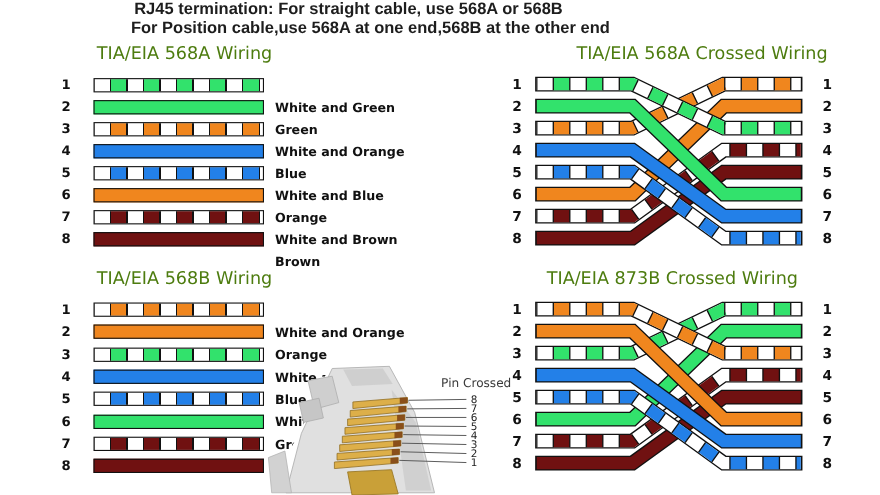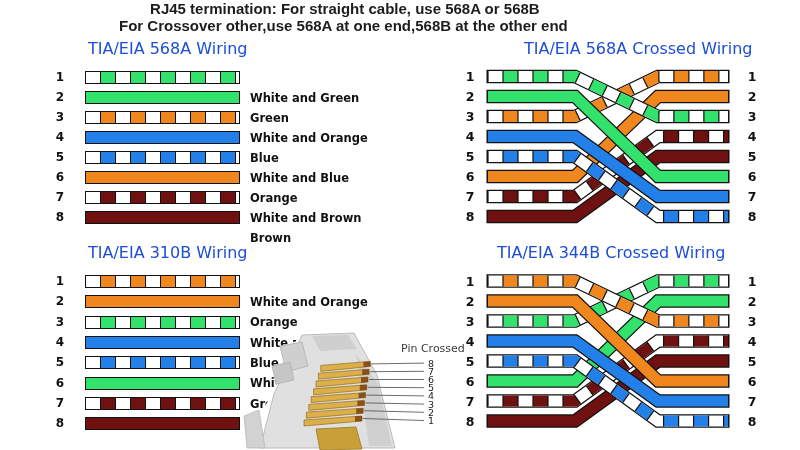--- a/index.html
+++ b/index.html
@@ -1,47 +1,47 @@
 <!DOCTYPE html>
 <html><head>
 <meta charset="utf-8">
 <style>
   html,body{margin:0;padding:0;background:#fff;}
   #stage{position:relative;width:800px;height:450px;background:#ffffff;overflow:hidden;
          font-family:"DejaVu Sans",sans-serif;}
   .hdr{position:absolute;left:119px;top:1px;font:bold 15px "Liberation Sans",sans-serif;
-       color:#1d1d1d;line-height:16.5px;white-space:nowrap;text-align:center;}
+       color:#1d1d1d;line-height:16.5px;white-space:nowrap;}
   .hdr .l1{padding-left:3px;}
-  .title{position:absolute;font:16px "DejaVu Sans",sans-serif;color:#1d4ed8;white-space:nowrap;}
+  .title{position:absolute;font:16px "DejaVu Sans",sans-serif;color:#4d7c0f;white-space:nowrap;}
   .pin-num{position:absolute;width:20px;text-align:center;
            font:bold 12px "DejaVu Sans",sans-serif;color:#111;line-height:14px;}
   .wire-bar{position:absolute;left:85px;width:153px;height:11px;border:1px solid #111;box-sizing:content-box;}
   .wire-label{position:absolute;left:250px;font:bold 11.5px "DejaVu Sans",sans-serif;
               color:#111;line-height:14px;white-space:nowrap;margin-top:21px;}
   svg.cross{position:absolute;width:330px;height:170px;overflow:visible;}
   svg.cross text{font:bold 12.5px "DejaVu Sans",sans-serif;fill:#111;}
   #connector{position:absolute;left:228px;top:332px;z-index:5;}
   #connector .copin{font:9.5px "DejaVu Sans",sans-serif;fill:#222;}
   #pin-pos-caption{position:absolute;left:401px;top:342px;z-index:6;
                    font:11px "DejaVu Sans",sans-serif;color:#3a3a3a;white-space:nowrap;}
 </style>
 </head>
 <body>
 
 <div id="stage">
 
   <div class="hdr">
     <div class="l1">RJ45 termination: For straight cable, use 568A or 568B</div>
-    <div class="l2">For Crossover other,use 568A at one end,568B at the other end</div>
+    <div class="l2">For Position cable,use 568A at one end,568B at the other end</div>
   </div>
 
   <div class="title" style="left:88px;top:39px">TIA/EIA 568A Wiring</div>
   <div class="title" style="left:524px;top:39px">TIA/EIA 568A Crossed Wiring</div>
-  <div class="title" style="left:88px;top:243px">TIA/EIA 310B Wiring</div>
-  <div class="title" style="left:497px;top:243px">TIA/EIA 344B Crossed Wiring</div>
+  <div class="title" style="left:88px;top:243px">TIA/EIA 568B Wiring</div>
+  <div class="title" style="left:497px;top:243px">TIA/EIA 873B Crossed Wiring</div>
 
   <div>
       <div class="pin-num" style="left: 50px; top: 70px;">1</div>
       <div class="wire-bar" style="top: 71px; background: repeating-linear-gradient(90deg, rgb(255, 255, 255) 0px, rgb(255, 255, 255) 14px, rgb(17, 17, 17) 14px, rgb(17, 17, 17) 15px, rgb(50, 226, 108) 15px, rgb(50, 226, 108) 29px, rgb(17, 17, 17) 29px, rgb(17, 17, 17) 30px);"></div>
       <div class="wire-label" style="left: 250px; top: 70px;">White and Green</div>
       <div class="pin-num" style="left: 50px; top: 90px;">2</div>
       <div class="wire-bar" style="top: 91px; background: rgb(50, 226, 108);"></div>
       <div class="wire-label" style="left: 250px; top: 90px;">Green</div>
       <div class="pin-num" style="left: 50px; top: 110px;">3</div>
       <div class="wire-bar" style="top: 111px; background: repeating-linear-gradient(90deg, rgb(255, 255, 255) 0px, rgb(255, 255, 255) 14px, rgb(17, 17, 17) 14px, rgb(17, 17, 17) 15px, rgb(240, 134, 30) 15px, rgb(240, 134, 30) 29px, rgb(17, 17, 17) 29px, rgb(17, 17, 17) 30px);"></div>

